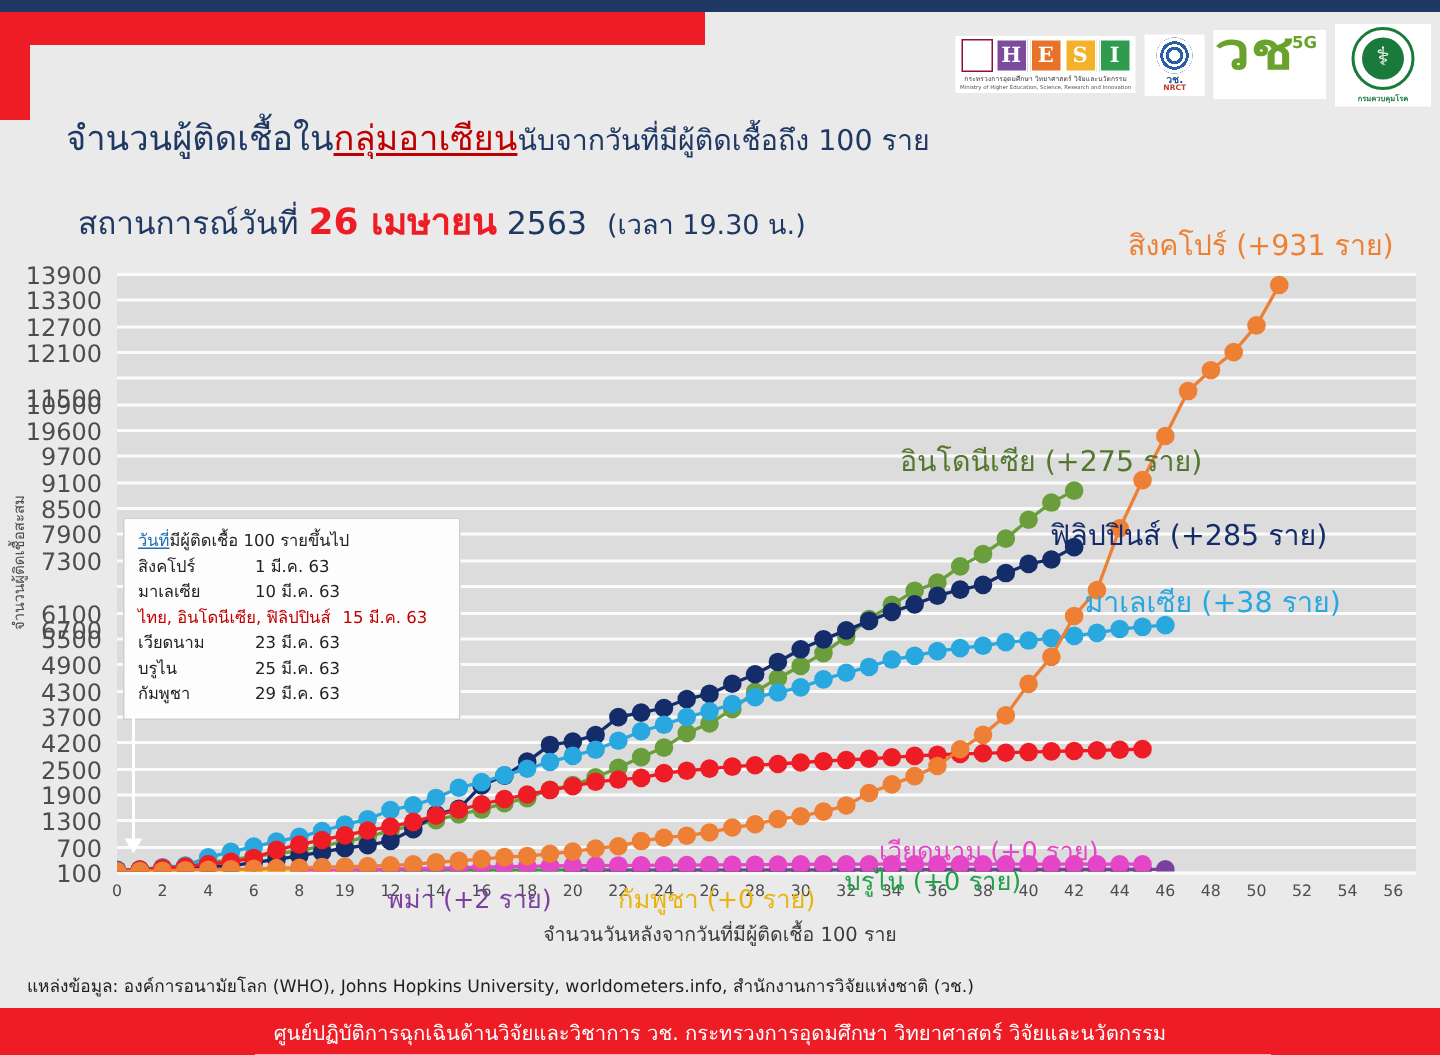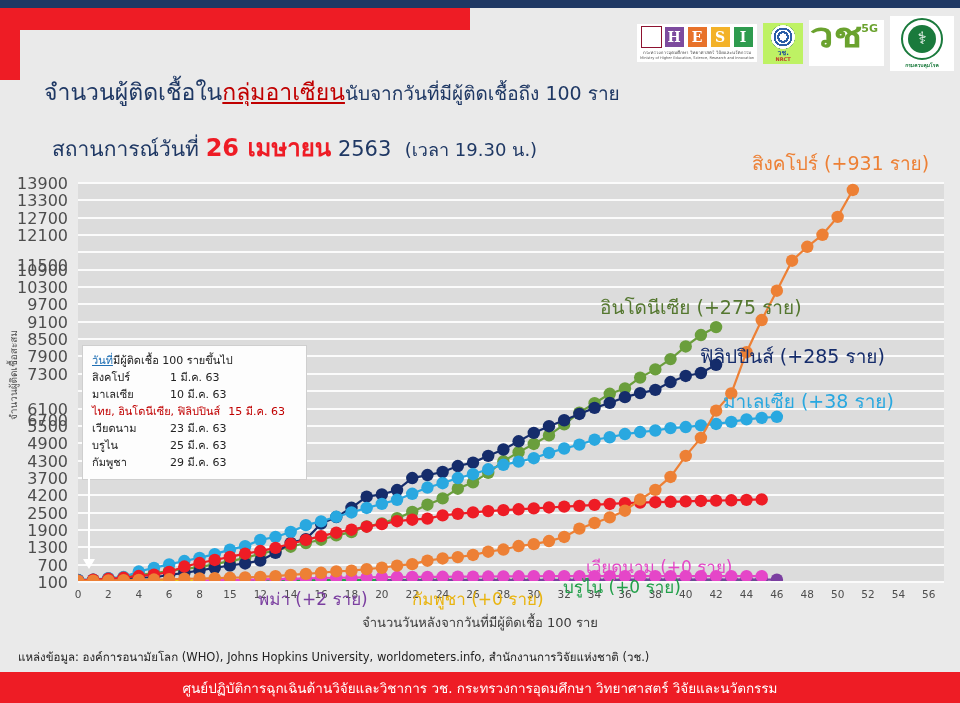--- a/index.html
+++ b/index.html
@@ -26,21 +26,21 @@
     border:1px solid #fff;
   }
   .ml-m{background:#fff;color:#8e1230;border:1px solid #8e1230 !important;}
   .ml-h{background:#7d4b9e;}
   .ml-e{background:#e8722a;}
   .ml-s{background:#f3b229;}
   .ml-i{background:#2e9b4e;}
   .mhesi-th{font-size:4.4px;color:#333;margin-top:1px;letter-spacing:.1px;white-space:nowrap;}
   .mhesi-en{font-size:3.6px;color:#555;white-space:nowrap;}
 
-  .nrct{background:#bef264;padding:2px 3px;display:flex;flex-direction:column;align-items:center;width:34px;}
+  .nrct{background:#ffffff;padding:2px 3px;display:flex;flex-direction:column;align-items:center;width:34px;}
   .nrct-ring{width:24px;height:24px;border-radius:50%;background:
      radial-gradient(circle,#fff 0 22%,#2b5ea7 22% 34%,#fff 34% 44%,#2b5ea7 44% 56%,#fff 56% 70%,#2b5ea7 70% 100%);}
   .nrct-t1{font-size:7px;font-weight:bold;color:#1e4f96;line-height:1;margin-top:1px;}
   .nrct-t2{font-size:5px;font-weight:bold;color:#c0392b;line-height:1;}
 
   .wok{background:#fff;padding:2px 6px;display:flex;height:42px;}
   .wok-g{font-size:34px;color:#6aa22e;font-weight:bold;font-family:"DejaVu Serif",serif;line-height:.8;
          transform:scaleX(1.25);}
   .wok-5g{font-size:11px;color:#6aa22e;font-weight:bold;margin-left:4px;}
 
@@ -179,21 +179,21 @@
       <div class="gridline" style="top: 381.652px;"></div>
       <div class="gridline" style="top: 399px;"></div>
     </div>
   <div class="ylabels" id="ylabels">
       <div style="top: -6px;">13900</div>
       <div style="top: 11.3478px;">13300</div>
       <div style="top: 28.6957px;">12700</div>
       <div style="top: 46.0435px;">12100</div>
       <div style="top: 76px;">11500</div>
       <div style="top: 80.7391px;">10900</div>
-      <div style="top: 98.087px;">10300</div>
+      <div style="top: 98.087px;">19600</div>
       <div style="top: 115.435px;">9700</div>
       <div style="top: 132.783px;">9100</div>
       <div style="top: 150.13px;">8500</div>
       <div style="top: 167.478px;">7900</div>
       <div style="top: 184.826px;">7300</div>
       <div style="top: 202.174px; margin-top: 29px;">6700</div>
       <div style="top: 219.522px;">6100</div>
       <div style="top: 236.87px;">5500</div>
       <div style="top: 254.217px;">4900</div>
       <div style="top: 271.565px;">4300</div>
@@ -612,21 +612,21 @@
         <circle cx="759.6491228070175" cy="34.89804347826089" r="6.2" fill="#ed8035"></circle>
         <circle cx="774.8421052631579" cy="7.980000000000018" r="6.2" fill="#ed8035"></circle>
       </g>
     </svg>
   <div class="xlabels" id="xlabels">
       <div style="left: 0px;">0</div>
       <div style="left: 30.386px;">2</div>
       <div style="left: 60.7719px;">4</div>
       <div style="left: 91.1579px;">6</div>
       <div style="left: 121.544px;">8</div>
-      <div style="left: 151.93px;">15</div>
+      <div style="left: 151.93px;">19</div>
       <div style="left: 182.316px;">12</div>
       <div style="left: 212.702px;">14</div>
       <div style="left: 243.088px;">16</div>
       <div style="left: 273.474px;">18</div>
       <div style="left: 303.86px;">20</div>
       <div style="left: 334.246px;">22</div>
       <div style="left: 364.632px;">24</div>
       <div style="left: 395.018px;">26</div>
       <div style="left: 425.404px;">28</div>
       <div style="left: 455.789px;">30</div>

